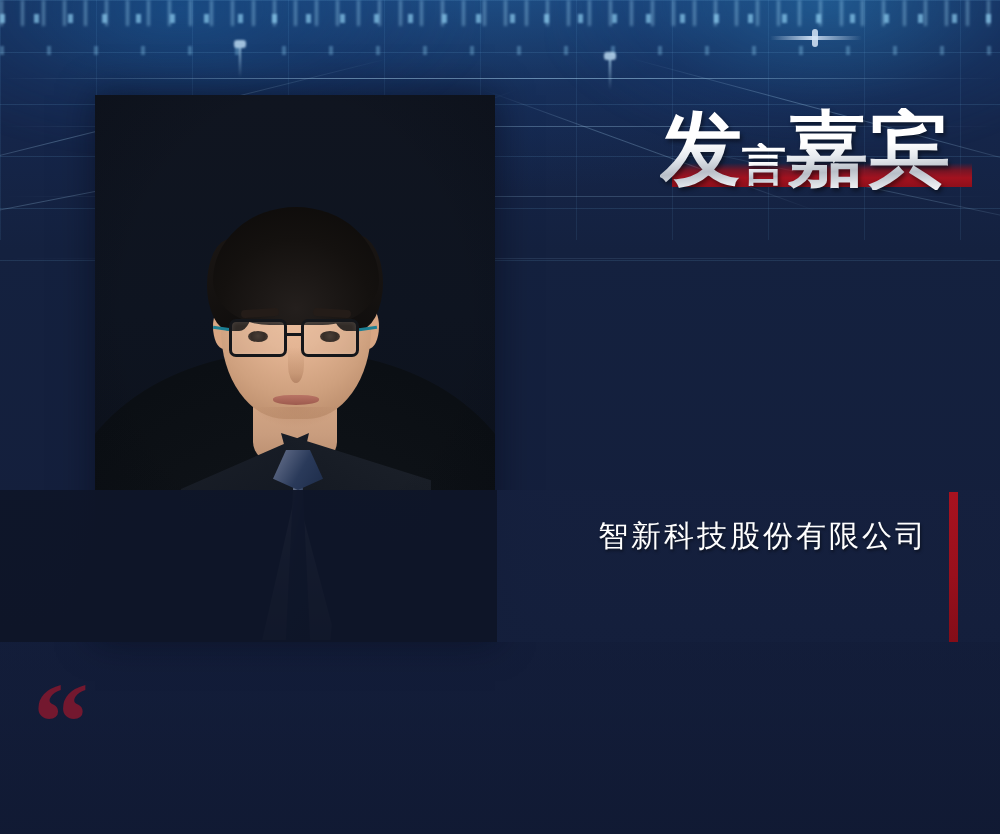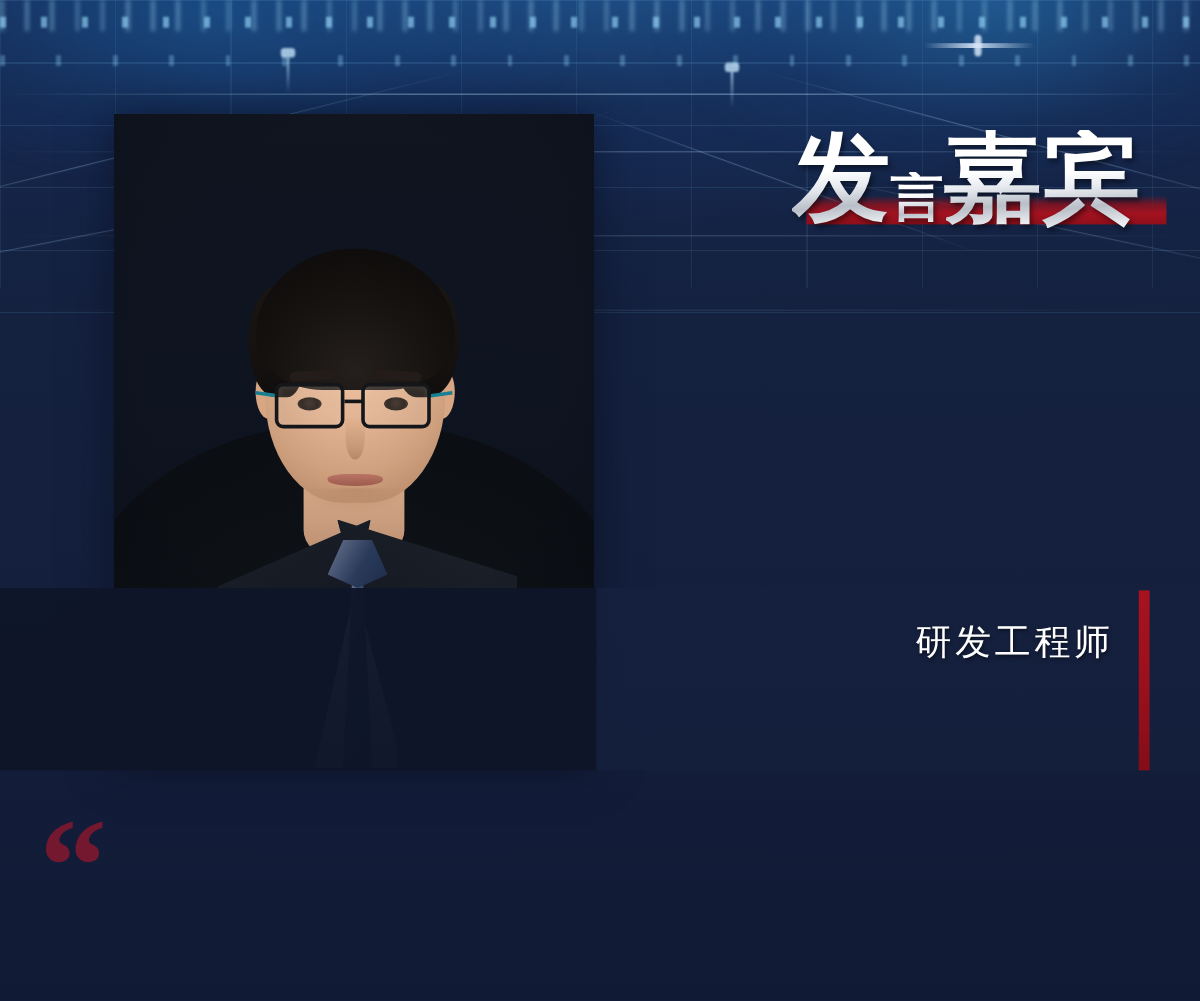--- a/index.html
+++ b/index.html
@@ -371,19 +371,19 @@
       <span class="hl-ch hl-small">言</span>
       <span class="hl-ch hl-big">嘉</span>
       <span class="hl-ch hl-big">宾</span>
     </div>
   </div>
 
 
   <div class="affil-band"></div>
   <div class="affil-band-left"></div>
   <div class="affil-text">
-    <div>研发工程师</div>
+    <div>智新科技股份有限公司</div>
   </div>
   <div class="affil-accent"></div>
 
   <div class="topic-quote">“</div>
 
 </div>
 
 </body></html>

